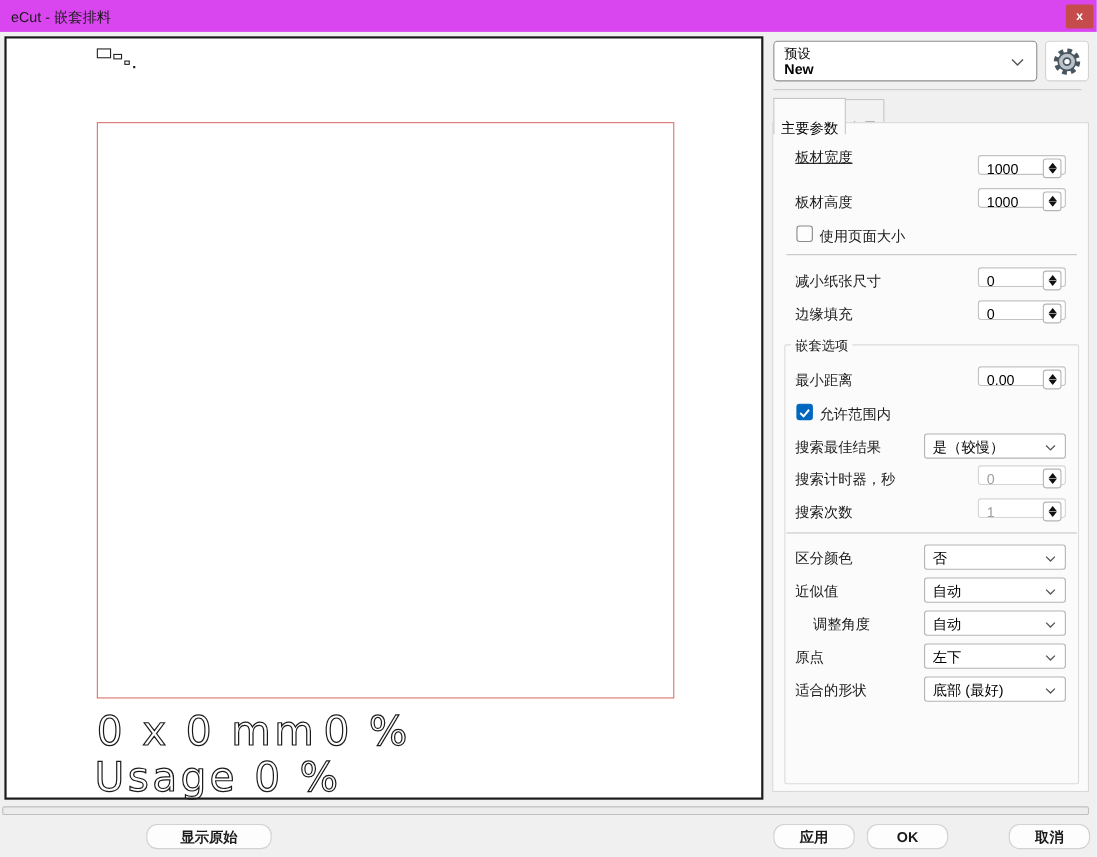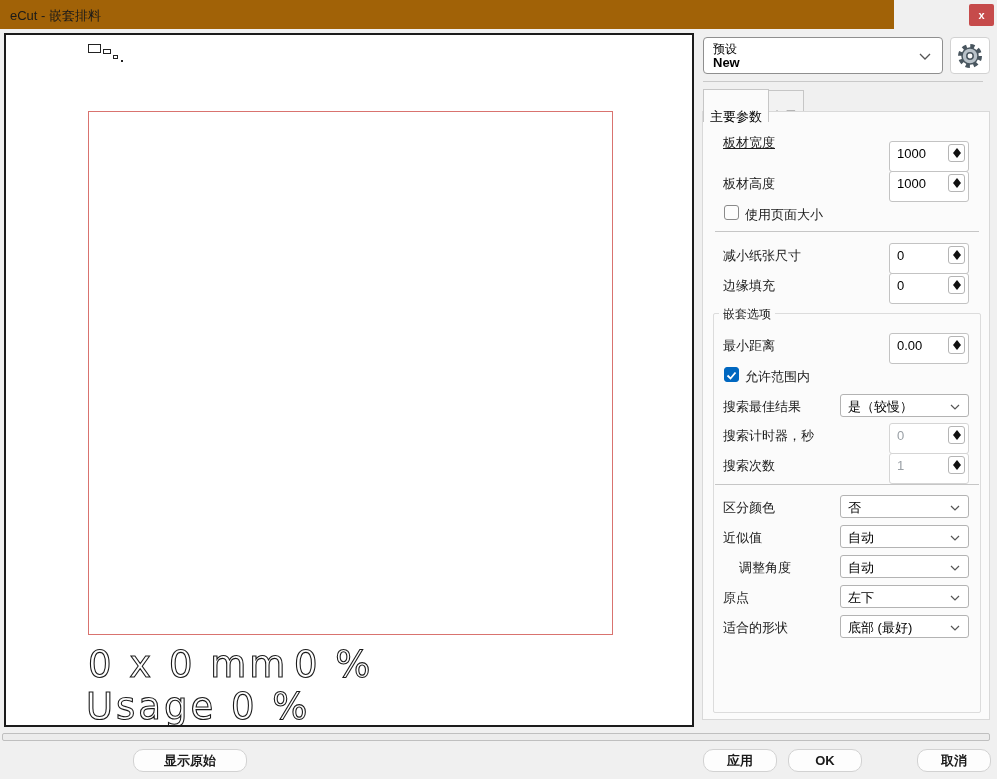--- a/index.html
+++ b/index.html
@@ -8,21 +8,21 @@
     position: relative;
     background: #f0f0f0;
     font-family: "Liberation Sans", "DejaVu Sans", sans-serif;
     font-size: 13px;
     color: #000;
     overflow: hidden;
   }
   .abs { position: absolute; }
 
   
-  .titlebar { left:0; top:0; width:894px; height:29px; background:#a16207;padding-left:44px; }
+  .titlebar { left:0; top:0; width:997px; height:29px; background:#d946ef;padding-left:44px; }
   .title-text { left:10px; top:7px; font-size:13px; color:#1a1a1a; }
   .close-btn { left:969px; top:4px; width:25px; height:22px; background:#c64b4b;
     color:#fff; font-weight:bold; font-size:11px; display:flex; align-items:center;
     justify-content:center; border-radius:2px; cursor:pointer; }
 
   
   .canvas { left:4px; top:33px; width:690px; height:694px; background:#fff;
     border:2px solid #1b1b1b; }
   .shape { position:absolute; border:1px solid #222; background:transparent; }
   .shape.dot { background:#222; border:none; }
@@ -56,21 +56,21 @@
     left:10px; width:268px; }
   .group-1 { top:7px; height:187px; }
   .group-2 { top:201px; height:400px; }
   .legend { position:absolute; top:-8px; left:5px; background:#fbfbfb; padding:0 4px;
     font-size:12px; color:#1a1a1a; }
 
   .field-label { position:absolute; font-size:13px; color:#1a1a1a; white-space:nowrap; }
   .inner-sep { position:absolute; left:12px; width:264px; height:1px; background:#c6c6c6; }
 
   
-  .spin { position:absolute; width:80px; height:31px; background:#fff;
+  .spin { position:absolute; width:80px; height:18px; background:#fff;
     border:1px solid #c3c3c3; border-radius:3px; }
   .spin .val { position:absolute; left:7px; top:4px; font-size:13px; }
   .spin.disabled .val { color:#9aa0a6; }
   .spin.disabled { border-color:#d5d5d5; }
   .spin-btns { position:absolute; right:3px; top:2px; width:17px; height:18px;
     border:1px solid #b5b5b5; border-radius:3px; background:#fff; display:flex;
     flex-direction:column; align-items:center; justify-content:center; cursor:pointer; }
 
   
   .combo { position:absolute; width:129px; height:23px; background:#fff;

